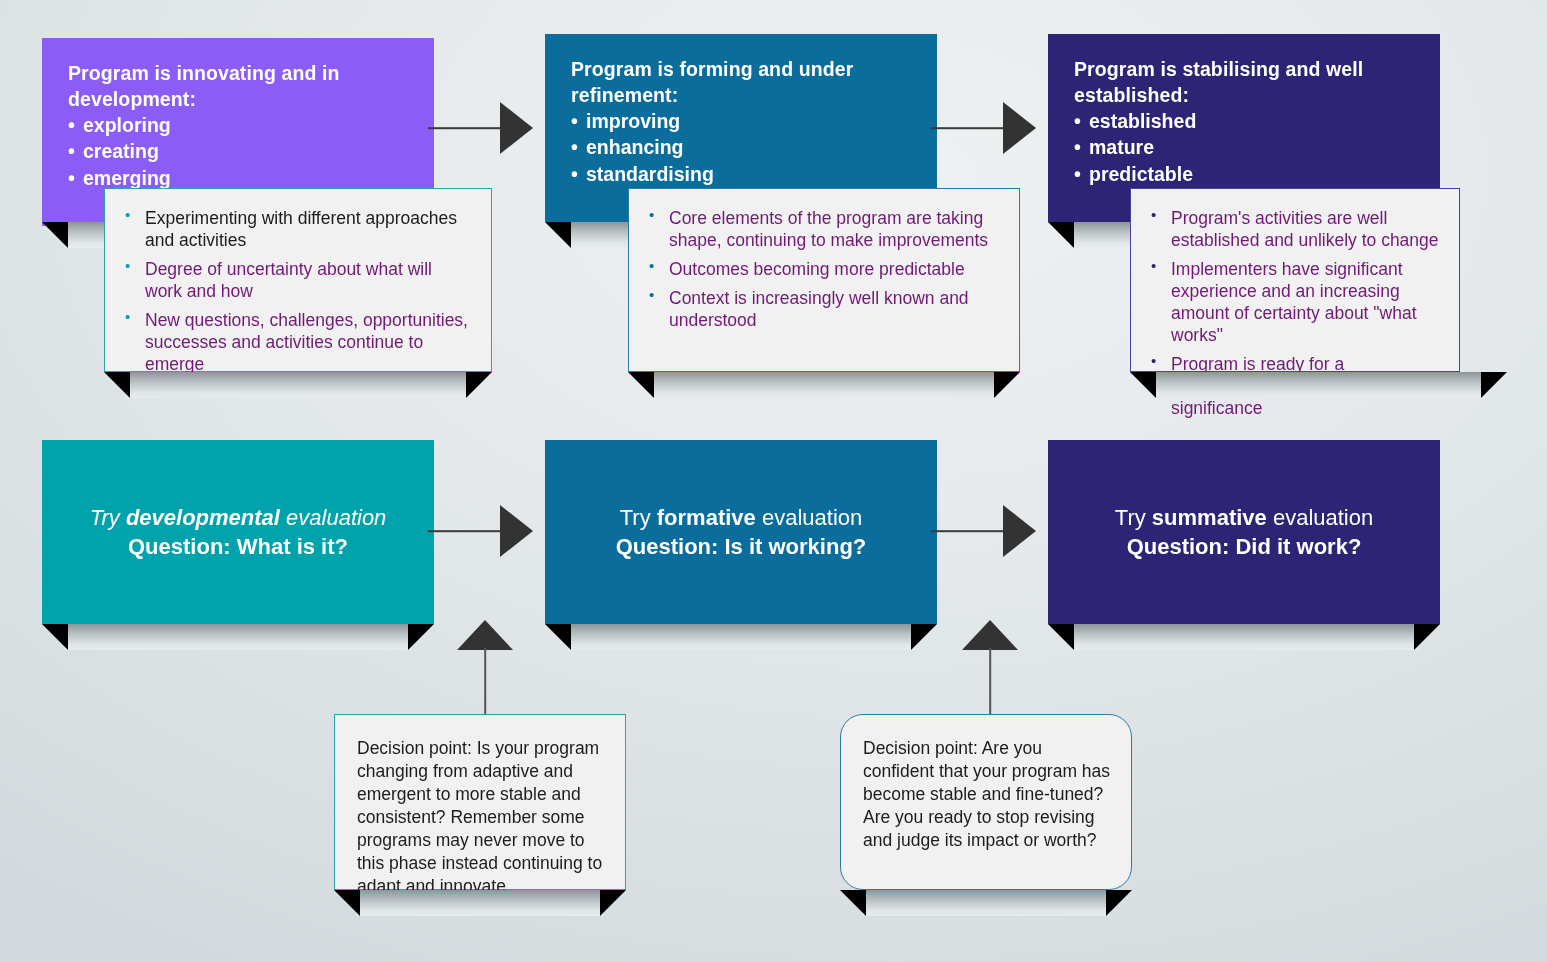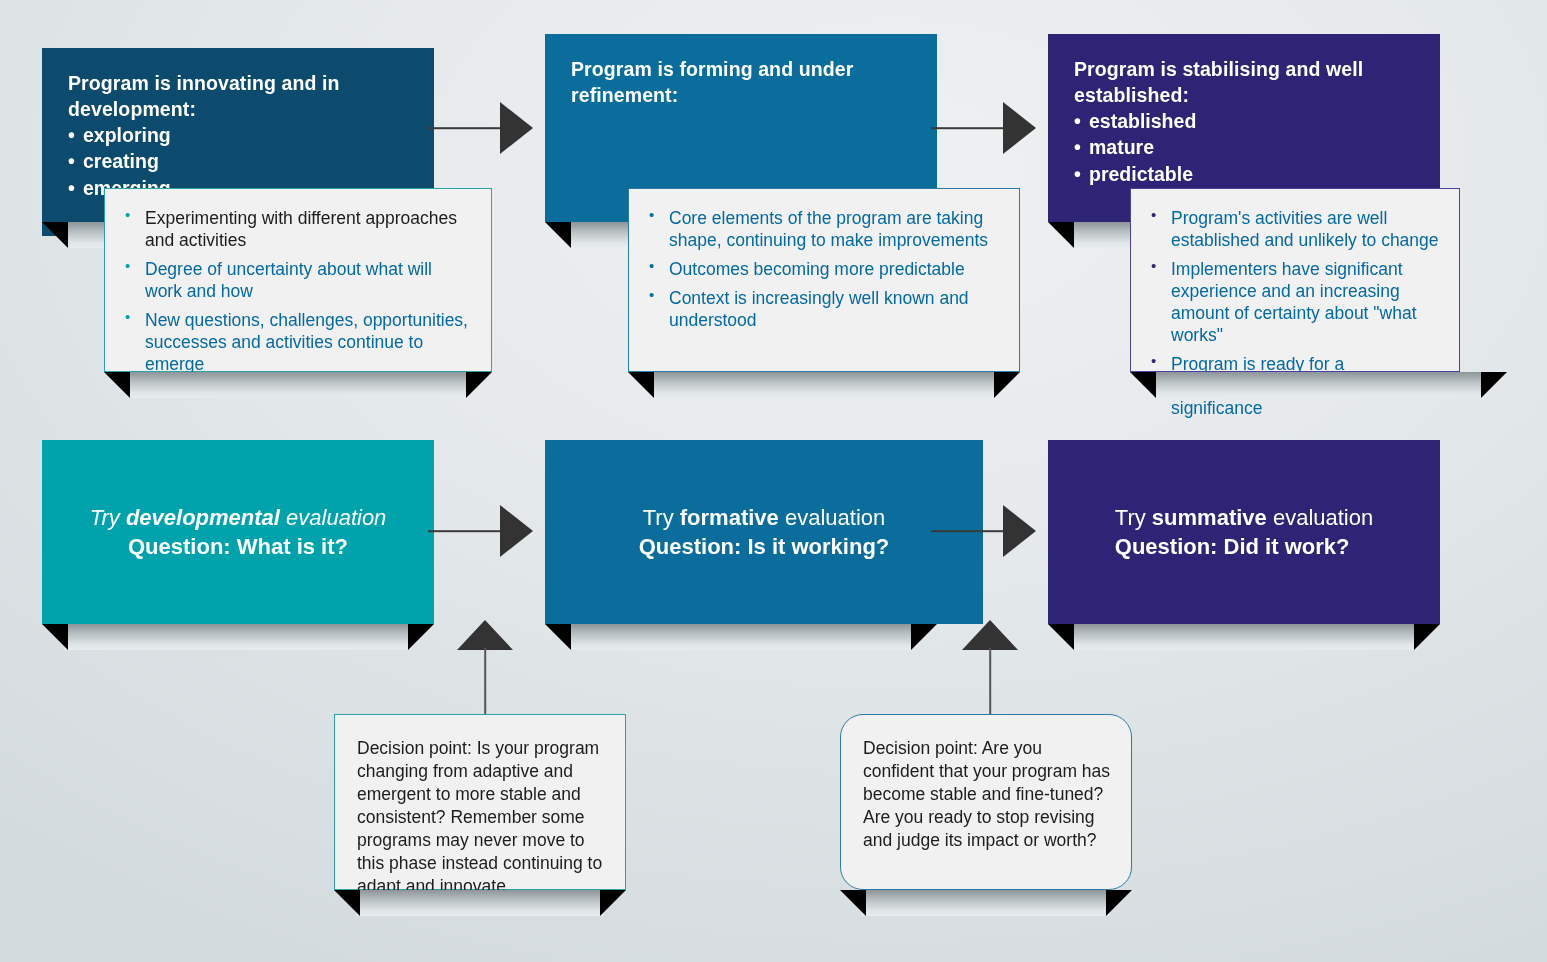--- a/index.html
+++ b/index.html
@@ -75,21 +75,21 @@
   
   .callout {
     position: absolute;
     background: #f1f1f1;
     border: 1.6px solid #555;
     padding: 18px 20px 16px 14px;
   }
   .callout ul { list-style: none; }
   .callout li {
     font-size: 17.5px;
-    color: #0369a1;
+    color: #701a75;
     line-height: 1.26;
     padding-left: 26px;
     position: relative;
     margin-bottom: 7px;
   }
   .callout li:last-child { margin-bottom: 0; }
   .callout li::before {
     content: "\2022";
     position: absolute;
     left: 6px;
@@ -139,36 +139,41 @@
     border-left: 28px solid transparent;
     border-right: 28px solid transparent;
     border-bottom: 30px solid #333333;
   }
 </style>
 <style>[data-name="detail-callout-developmental"] li::before{color:#00a3ab;}[data-name="detail-callout-formative"] li::before{color:#0a6d9b;}[data-name="detail-callout-summative"] li::before{color:#2e2475;}</style></head>
 <body>
 
 <div id="canvas" data-name="diagram-canvas">
 
-  <div class="solidbox" data-name="phase-box-developmental" style="left:42px; top:48px; width:392px; height:188px; background:#0c4a6e;">
+  <div class="solidbox" data-name="phase-box-developmental" style="left:42px; top:38px; width:392px; height:188px; background:#8b5cf6;">
     <div class="hd" data-name="phase-heading">Program is innovating and in development:</div>
     <ul data-name="phase-keyword-list">
       <li data-name="phase-keyword">exploring</li>
       <li data-name="phase-keyword">creating</li>
       <li data-name="phase-keyword">emerging</li>
     </ul>
   </div>
   <div class="plinth" data-name="phase-box-shadow" style="left:42px; top:222px; width:392px;">
     <div class="band" data-name="shadow-band"></div>
     <div class="fold-l" data-name="corner-fold-left"></div>
     <div class="fold-r" data-name="corner-fold-right"></div>
   </div>
 
   <div class="solidbox" data-name="phase-box-formative" style="left:545px; top:34px; width:392px; height:188px; background:#0a6d9b;">
     <div class="hd" data-name="phase-heading">Program is forming and under refinement:</div>
+    <ul data-name="phase-keyword-list">
+      <li data-name="phase-keyword">improving</li>
+      <li data-name="phase-keyword">enhancing</li>
+      <li data-name="phase-keyword">standardising</li>
+    </ul>
   </div>
   <div class="plinth" data-name="phase-box-shadow" style="left:545px; top:222px; width:392px;">
     <div class="band" data-name="shadow-band"></div>
     <div class="fold-l" data-name="corner-fold-left"></div>
     <div class="fold-r" data-name="corner-fold-right"></div>
   </div>
 
   <div class="solidbox" data-name="phase-box-summative" style="left:1048px; top:34px; width:392px; height:188px; background:#2e2475;">
     <div class="hd" data-name="phase-heading">Program is stabilising and well established:</div>
     <ul data-name="phase-keyword-list">
@@ -239,37 +244,37 @@
       </div>
       <div data-name="evaluation-line-2" style="font-size:22px; font-weight:bold; line-height:1.32;">Question: What is it?</div>
     </div>
   </div>
   <div class="plinth" data-name="evaluation-box-shadow" style="left:42px; top:624px; width:392px;">
     <div class="band" data-name="shadow-band"></div>
     <div class="fold-l" data-name="corner-fold-left"></div>
     <div class="fold-r" data-name="corner-fold-right"></div>
   </div>
 
-  <div class="solidbox" data-name="evaluation-box-formative" style="left:545px; top:440px; width:438px; height:184px; background:#0a6d9b;
+  <div class="solidbox" data-name="evaluation-box-formative" style="left:545px; top:440px; width:392px; height:184px; background:#0a6d9b;
               display:flex; align-items:center; justify-content:center; text-align:center; padding:0 20px;">
     <div data-name="evaluation-text-block">
       <div data-name="evaluation-line-1" style="font-size:22px; line-height:1.32;">
         <span>Try </span><b data-name="evaluation-emphasis">formative</b><span> evaluation</span>
       </div>
       <div data-name="evaluation-line-2" style="font-size:22px; font-weight:bold; line-height:1.32;">Question: Is it working?</div>
     </div>
   </div>
   <div class="plinth" data-name="evaluation-box-shadow" style="left:545px; top:624px; width:392px;">
     <div class="band" data-name="shadow-band"></div>
     <div class="fold-l" data-name="corner-fold-left"></div>
     <div class="fold-r" data-name="corner-fold-right"></div>
   </div>
 
   <div class="solidbox" data-name="evaluation-box-summative" style="left:1048px; top:440px; width:392px; height:184px; background:#2e2475;
-              display:flex; align-items:center; justify-content:center; text-align:left; padding:0 20px;">
+              display:flex; align-items:center; justify-content:center; text-align:center; padding:0 20px;">
     <div data-name="evaluation-text-block">
       <div data-name="evaluation-line-1" style="font-size:22px; line-height:1.32;">
         <span>Try </span><b data-name="evaluation-emphasis">summative</b><span> evaluation</span>
       </div>
       <div data-name="evaluation-line-2" style="font-size:22px; font-weight:bold; line-height:1.32;">Question: Did it work?</div>
     </div>
   </div>
   <div class="plinth" data-name="evaluation-box-shadow" style="left:1048px; top:624px; width:392px;">
     <div class="band" data-name="shadow-band"></div>
     <div class="fold-l" data-name="corner-fold-left"></div>

